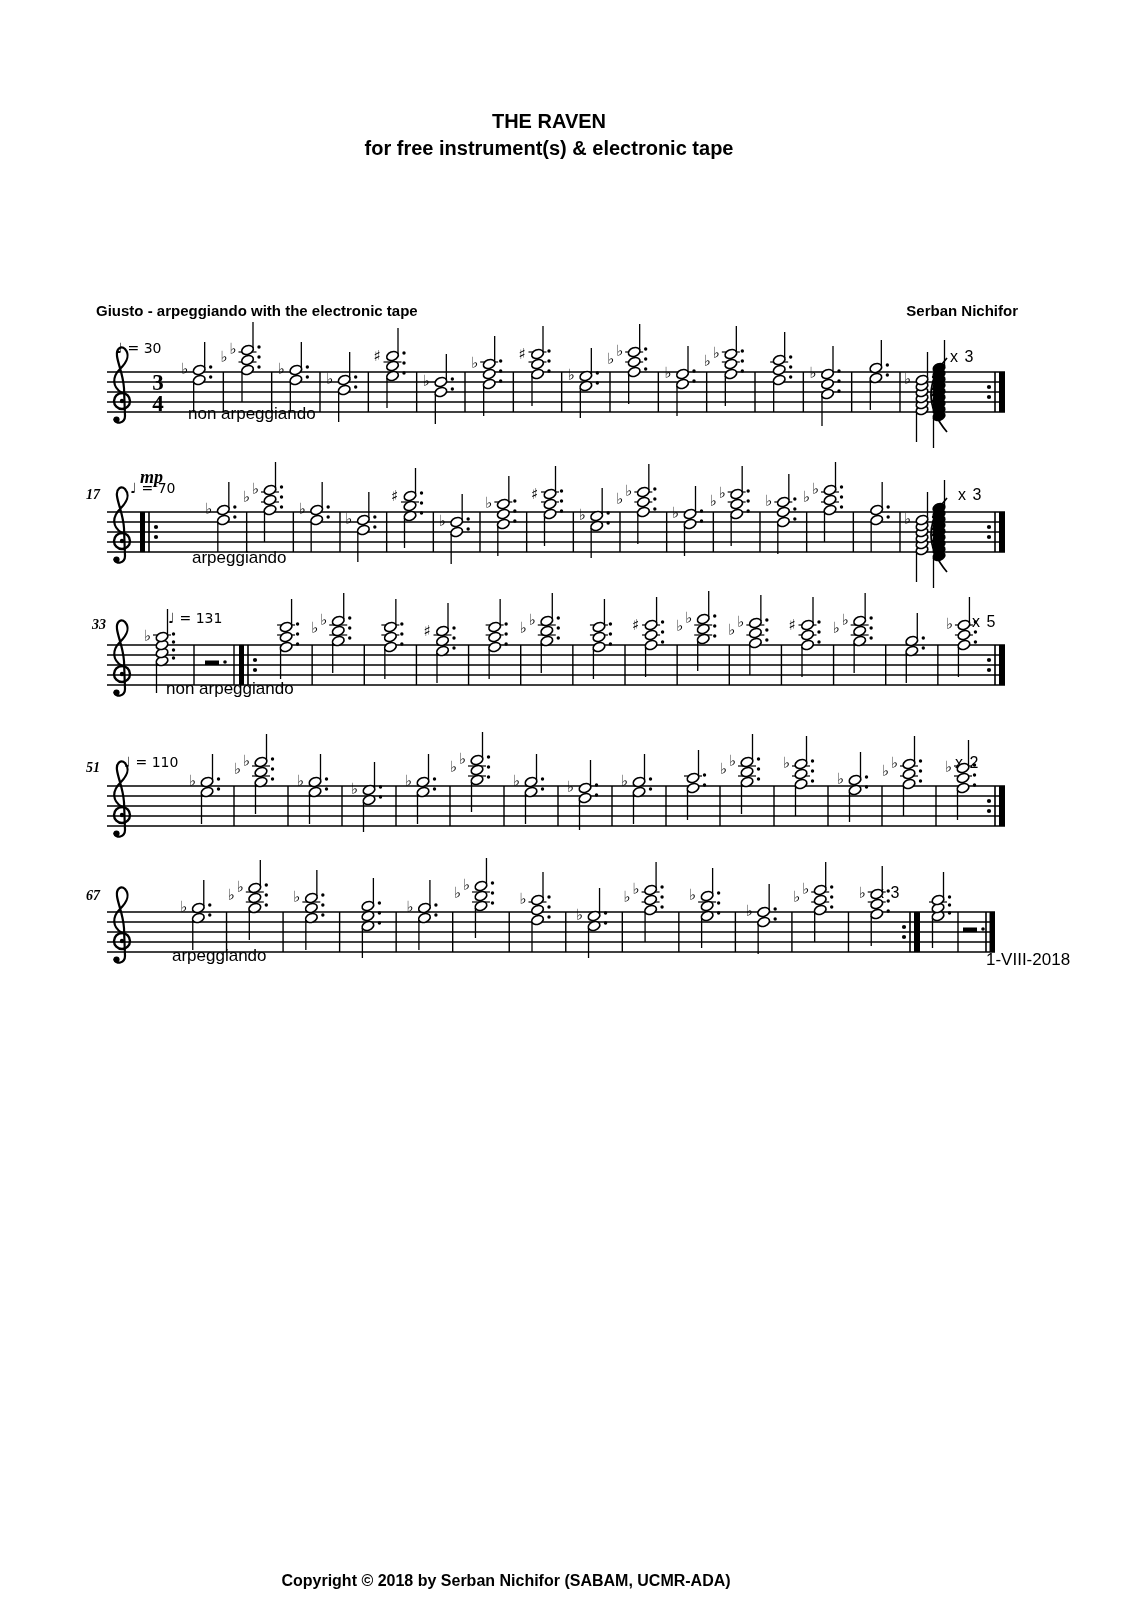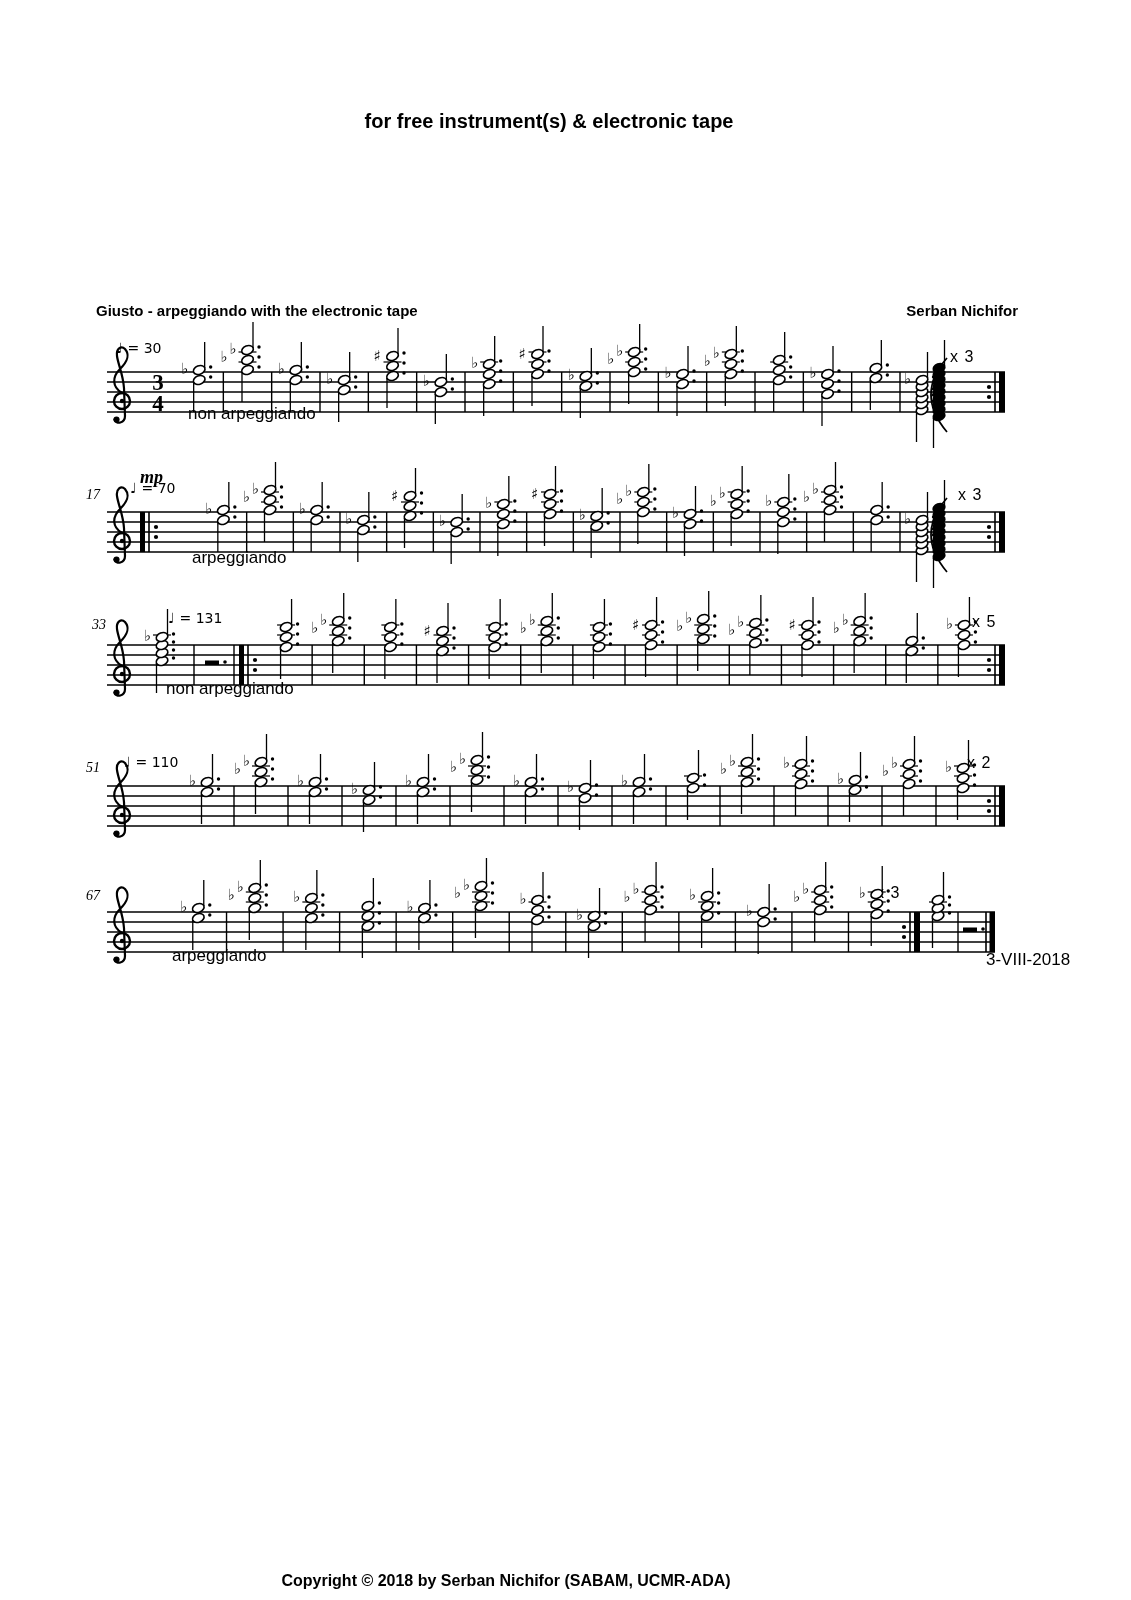--- a/index.html
+++ b/index.html
@@ -2,36 +2,37 @@
 <html><head>
 <meta charset="utf-8">
 <style>
   html,body{margin:0;padding:0;background:#e8e8e8;}
   #page{position:relative;width:1131px;height:1600px;background:#ffffff;overflow:hidden;
         font-family:"Liberation Sans",sans-serif;color:#000;}
   .abs{position:absolute;}
   .title-block{left:0;top:108px;width:1098px;text-align:center;font-weight:bold;
                font-size:20px;line-height:27px;}
   .hdr{font-size:15px;font-weight:bold;}
-  .meas-num{font-family:"Liberation Serif",serif;font-style:italic;font-weight:normal;font-size:14px;}
+  .meas-num{font-family:"Liberation Serif",serif;font-style:italic;font-weight:bold;font-size:14px;}
   .tempo{font-family:"DejaVu Sans",sans-serif;font-size:14px;font-weight:bold;}
   .tempo .bpm{font-weight:normal;}
   .expr{font-size:17px;}
   .dyn{font-family:"Liberation Serif",serif;font-style:italic;font-weight:bold;font-size:18px;margin-top:41px;}
   .rep{font-size:16px;letter-spacing:1px;}
   .date{font-size:17px;}
   .footer{left:0;top:1572px;width:1012px;text-align:center;font-size:16px;font-weight:bold;}
   svg{position:absolute;left:100px;overflow:visible;}
 </style>
 </head>
 <body>
 
 <div id="page">
 
   <div class="abs title-block">
+    <div>THE RAVEN</div>
     <div>for free instrument(s) &amp; electronic tape</div>
   </div>
 
   <span class="abs hdr" style="left:96px;top:302px;">Giusto - arpeggiando with the electronic tape</span>
   <span class="abs hdr" style="right:113px;top:302px;">Serban Nichifor</span>
 
   <span class="abs tempo" style="left:116px;top:340px;"><span>♩</span> <span class="bpm">= 30</span></span>
   <span class="abs rep" style="left:950px;top:348px;">x 3</span>
   <span class="abs expr" style="left:188px;top:404px;">non arpeggiando</span>
   <span class="abs dyn" style="left:140px;top:426px;">mp</span>
@@ -846,21 +847,21 @@
       <g>
         <circle cx="889" cy="55" r="2.1" fill="#000"></circle>
         <circle cx="889" cy="65" r="2.1" fill="#000"></circle>
         <line x1="895" y1="40" x2="895" y2="80" stroke="#000" stroke-width="1.6"></line>
         <rect x="899" y="40" width="6" height="40" fill="#000"></rect>
       </g>
     </svg>
 
   <span class="abs meas-num" style="left:86px;top:760px;">51</span>
   <span class="abs tempo" style="left:124px;top:754px;"><span>♩</span> <span class="bpm">= 110</span></span>
-  <span class="abs rep" style="left:955px;top:754px;margin-left:12px;">x 2</span>
+  <span class="abs rep" style="left:955px;top:754px;">x 2</span>
   <svg id="sys3" width="920" height="140" style="top:746px;">
       <g>
         <line x1="7" y1="40" x2="905" y2="40" stroke="#000" stroke-width="1.3"></line>
         <line x1="7" y1="50" x2="905" y2="50" stroke="#000" stroke-width="1.3"></line>
         <line x1="7" y1="60" x2="905" y2="60" stroke="#000" stroke-width="1.3"></line>
         <line x1="7" y1="70" x2="905" y2="70" stroke="#000" stroke-width="1.3"></line>
         <line x1="7" y1="80" x2="905" y2="80" stroke="#000" stroke-width="1.3"></line>
       </g>
       <g>
         <circle cx="22" cy="69" r="8" fill="none" stroke="#000" stroke-width="2.4"></circle>
@@ -1077,21 +1078,21 @@
         <circle cx="889" cy="55" r="2.1" fill="#000"></circle>
         <circle cx="889" cy="65" r="2.1" fill="#000"></circle>
         <line x1="895" y1="40" x2="895" y2="80" stroke="#000" stroke-width="1.6"></line>
         <rect x="899" y="40" width="6" height="40" fill="#000"></rect>
       </g>
     </svg>
 
   <span class="abs meas-num" style="left:86px;top:888px;">67</span>
   <span class="abs rep" style="left:876px;top:884px;">x 3</span>
   <span class="abs expr" style="left:172px;top:946px;">arpeggiando</span>
-  <span class="abs date" style="left:986px;top:950px;">3-VIII-2018</span>
+  <span class="abs date" style="left:986px;top:950px;">1-VIII-2018</span>
   <svg id="sys4" width="920" height="140" style="top:872px;">
       <g>
         <line x1="7" y1="40" x2="895" y2="40" stroke="#000" stroke-width="1.3"></line>
         <line x1="7" y1="50" x2="895" y2="50" stroke="#000" stroke-width="1.3"></line>
         <line x1="7" y1="60" x2="895" y2="60" stroke="#000" stroke-width="1.3"></line>
         <line x1="7" y1="70" x2="895" y2="70" stroke="#000" stroke-width="1.3"></line>
         <line x1="7" y1="80" x2="895" y2="80" stroke="#000" stroke-width="1.3"></line>
       </g>
       <g>
         <circle cx="22" cy="69" r="8" fill="none" stroke="#000" stroke-width="2.4"></circle>

